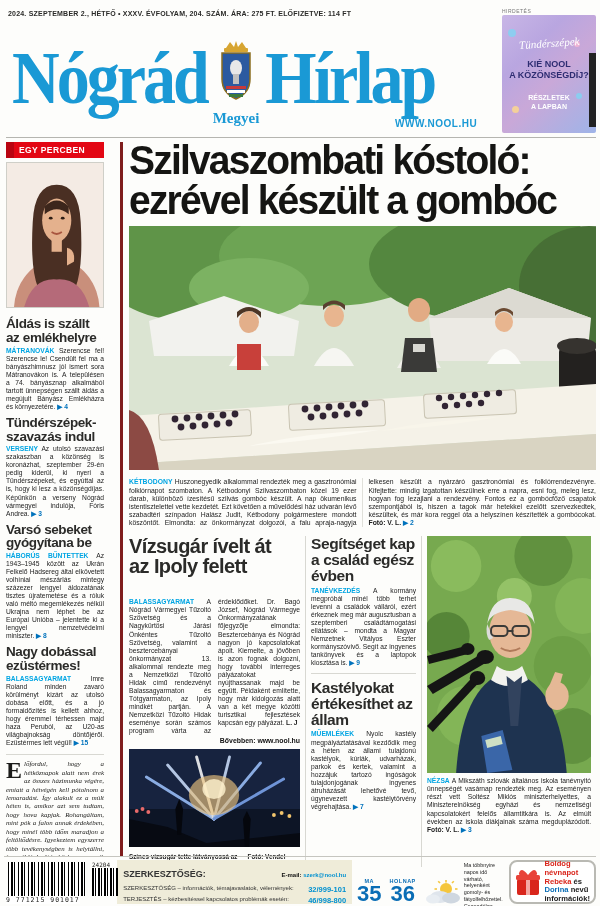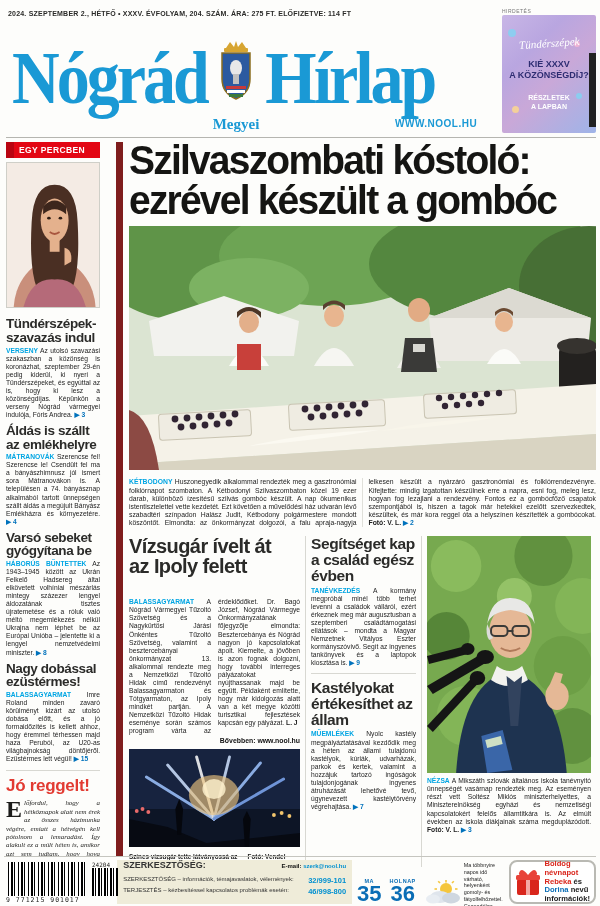--- a/index.html
+++ b/index.html
@@ -5,37 +5,37 @@
   * { margin:0; padding:0; box-sizing:border-box; }
   html,body { background:#888; }
   body { font-family:"Liberation Sans", sans-serif; }
   .page { position:relative; width:600px; height:906px; background:#fdfdfb; margin:0 auto; overflow:hidden; color:#1d1d1b; }
 
   
   .issue-line { position:absolute; top:10px; left:8px; width:480px; font-size:7px; font-weight:bold; letter-spacing:.2px; color:#2a2a28; }
   .masthead { position:absolute; top:22px; left:12px; width:494px; height:110px; display:flex; align-items:flex-start; }
   .mast-word { font-family:"Liberation Serif", serif; font-weight:bold; color:#1a99d5; font-size:66px; line-height:100px; letter-spacing:-3px; transform:scaleY(1.12); transform-origin:top; }
   .crest-wrap { display:flex; flex-direction:column; align-items:center; margin:18px 6px 0 6px; }
-  .crest-sub { font-family:"Liberation Serif", serif; color:#1a99d5; font-size:15px; font-weight:bold; margin-top:14px; }
+  .crest-sub { font-family:"Liberation Serif", serif; color:#1a99d5; font-size:15px; font-weight:bold; margin-top:8px; }
   .website { position:absolute; top:118px; left:395px; font-size:10px; font-weight:bold; color:#1a99d5; letter-spacing:.5px; }
 
   
   .ad { position:absolute; top:8px; right:4px; width:94px; height:126px; }
   .ad-label { font-size:5px; color:#777; letter-spacing:.5px; margin-bottom:1px; }
   .ad-box { position:relative; width:100%; height:118px; background:linear-gradient(135deg,#c8b6e6 0%,#b9a6e0 30%,#c9a8d8 55%,#9fb4e8 100%); border-radius:2px; overflow:hidden; display:flex; flex-direction:column; align-items:center; justify-content:center; text-align:center; }
   .ad-box::after { content:""; position:absolute; right:0; top:38px; bottom:6px; width:7px; background:#222; }
   .ad-brand { font-family:"Liberation Serif", serif; font-style:italic; color:#fff; font-size:11px; margin-bottom:10px; transform:rotate(-4deg); }
   .ad-line-strong { color:#2e2d72; font-weight:bold; font-size:9px; line-height:1.25; }
   .ad-line-small { color:#fff; font-weight:bold; font-size:7px; line-height:1.3; margin-top:12px; }
   .ad-dot { position:absolute; border-radius:50%; opacity:.8; }
 
   .rule-top { position:absolute; top:137px; left:6px; right:4px; border-top:1px solid #b5b5b0; }
 
   
-  .left-col { position:absolute; top:142px; left:6px; width:117px; height:714px; overflow:hidden; border-right:7px solid #7f1d1d; padding-right:16px; }
+  .left-col { position:absolute; top:142px; left:6px; width:117px; height:714px; overflow:hidden; border-right:3px solid #7f1d1d; padding-right:16px; }
   .section-bar { position:relative; background:#e30613; color:#fff; font-size:8.5px; font-weight:bold; letter-spacing:.4px; padding:3px 0 3px 13px; }
   .section-bar::before { content:""; position:absolute; left:0; top:0; bottom:0; width:8px; background:#b90511; }
   .mini-photo { width:100%; height:146px; border:1px solid #cfcfc8; margin-top:4px; background:#f6ece6; }
   .story { margin-top:5px; }
   .story h3 { font-size:13.5px; line-height:1.02; letter-spacing:-.4px; color:#2b2b29; font-weight:bold; margin-bottom:2px; }
   .body-txt { font-size:6.7px; line-height:1.2; text-align:justify; color:#222; }
   .kicker { color:#00a5e3; font-weight:bold; }
   .pageref { color:#0072bc; font-weight:bold; white-space:nowrap; }
   .gm { margin-top:7px; border-top:1px solid #d8d8d2; padding-top:5px; }
   .gm h3 { color:#e23b32; font-size:17px; font-weight:bold; letter-spacing:-.3px; margin-bottom:3px; }
@@ -64,21 +64,21 @@
 
   
   .bottom { position:absolute; left:4px; right:4px; bottom:2px; height:48px; display:flex; align-items:stretch; gap:5px; border-top:1px solid #c5c5bf; padding-top:3px; }
   .barcode-wrap { position:relative; width:116px;text-align:right; }
   .barcode-main { position:absolute; left:4px; top:2px; width:78px; height:34px;
      background:repeating-linear-gradient(90deg,#000 0 1px,#fff 1px 3px,#000 3px 5px,#fff 5px 6px,#000 6px 7px,#fff 7px 10px); }
   .barcode-addon { position:absolute; left:88px; top:8px; width:26px; height:28px;
      background:repeating-linear-gradient(90deg,#000 0 2px,#fff 2px 3px,#000 3px 4px,#fff 4px 6px); }
   .barcode-num { position:absolute; left:2px; top:36px; font-family:"DejaVu Sans Mono", monospace; font-size:6.5px; letter-spacing:1px; background:#fff; }
   .barcode-addon-num { position:absolute; left:88px; top:1px; font-family:"DejaVu Sans Mono", monospace; font-size:6px; }
-  .editor-box { width:251px; background:#efecd9; padding:0 6px; font-size:6px; }
+  .editor-box { width:251px; background:#efecd9; padding:9px 6px; font-size:6px; }
   .editor-head { display:flex; justify-content:space-between; align-items:baseline; margin-bottom:5px; }
   .editor-title { font-size:9px; font-weight:bold; color:#333; }
   .editor-mail b { color:#111; } .editor-mail span { color:#0090d0; font-weight:bold; }
   .editor-row { display:flex; justify-content:space-between; line-height:1.5; }
   .editor-row .lbl { color:#333; } .editor-row .val { color:#0090d0; font-weight:bold; font-size:7.5px; }
   .weather { width:158px; display:flex; }
   .temp-line { display:flex; align-items:flex-end; gap:8px; }
   .temp-grp { text-align:center; }
   .temp-lbl { font-size:5.5px; font-weight:bold; color:#0a6db5; letter-spacing:.5px; }
   .temp-val { font-size:22px; font-weight:900; color:#0a6db5; line-height:.9; }
@@ -114,21 +114,21 @@
   <div class="website">WWW.NOOL.HU</div>
 
   <div class="ad">
     <div class="ad-label">HIRDETÉS</div>
     <div class="ad-box">
       <span class="ad-dot" style="width:8px;height:8px;background:#7fd4f2;left:6px;top:14px;"></span>
       <span class="ad-dot" style="width:6px;height:6px;background:#f7b6d2;right:16px;top:26px;"></span>
       <span class="ad-dot" style="width:7px;height:7px;background:#ffd98a;left:10px;bottom:20px;"></span>
       <span class="ad-dot" style="width:6px;height:6px;background:#7fd4f2;right:14px;bottom:34px;"></span>
       <div class="ad-brand">Tündérszépek</div>
-      <div class="ad-line-strong">KIÉ XXXV</div>
+      <div class="ad-line-strong">KIÉ NOOL</div>
       <div class="ad-line-strong">A KÖZÖNSÉGDÍJ?</div>
       <div class="ad-line-small">RÉSZLETEK</div>
       <div class="ad-line-small" style="margin-top:0;">A LAPBAN</div>
     </div>
   </div>
 
   <div class="rule-top"></div>
 
   <div class="left-col">
     <div class="section-bar">EGY PERCBEN</div>
@@ -142,50 +142,49 @@
       <ellipse cx="51" cy="56" rx="2.2" ry="1.4" fill="#2e1d14"></ellipse>
       <ellipse cx="65" cy="56" rx="2.2" ry="1.4" fill="#2e1d14"></ellipse>
       <path d="M52 70 q6 4 12 0" stroke="#a8563f" stroke-width="2" fill="none"></path>
       <rect x="52" y="78" width="12" height="12" fill="#e4b18d"></rect>
       <path d="M20 146 q10 -30 38 -28 q28 -2 38 28 Z" fill="#b56a79"></path>
       <path d="M70 86 q10 2 8 14 l-8 4 Z" fill="#e4b18d"></path>
     </svg>
 
     
     <div class="story">
+      <h3>Áldás is szállt az emlékhelyre</h3>
+      <p class="body-txt"><span class="kicker">MÁTRANOVÁK</span>
+        <span>Szerencse fel! Szerencse le! Csendült fel ma a bányászhimnusz jól ismert sora Mátranovákon is. A településen a 74. bányásznap alkalmából tartott ünnepségen szállt áldás a megújult Bányász Emlékházra és környezetére.</span>
+        <span class="pageref">▶ 4</span></p>
+    </div>
+    
+    <div class="story">
       <h3>Tündérszépek-szavazás indul</h3>
       <p class="body-txt"><span class="kicker">VERSENY</span>
         <span>Az utolsó szavazási szakaszban a közönség is koronázhat, szeptember 29-én pedig kiderül, ki nyeri a Tündérszépeket, és egyúttal az is, hogy ki lesz a közönségdíjas. Képünkön a verseny Nógrád vármegyei indulója, Fóris Andrea.</span>
         <span class="pageref">▶ 3</span></p>
-    </div>
-    
-    <div class="story">
-      <h3>Áldás is szállt az emlékhelyre</h3>
-      <p class="body-txt"><span class="kicker">MÁTRANOVÁK</span>
-        <span>Szerencse fel! Szerencse le! Csendült fel ma a bányászhimnusz jól ismert sora Mátranovákon is. A településen a 74. bányásznap alkalmából tartott ünnepségen szállt áldás a megújult Bányász Emlékházra és környezetére.</span>
-        <span class="pageref">▶ 4</span></p>
     </div>
     
     <div class="story">
       <h3>Varsó sebeket gyógyítana be</h3>
       <p class="body-txt"><span class="kicker">HÁBORÚS BŰNTETTEK</span>
         <span>Az 1943–1945 között az Ukrán Felkelő Hadsereg által elkövetett volhíniai mészárlás mintegy százezer lengyel áldozatának tisztes újratemetése és a róluk való méltó megemlékezés nélkül Ukrajna nem léphet be az Európai Unióba – jelentette ki a lengyel nemzetvédelmi miniszter.</span>
         <span class="pageref">▶ 8</span></p>
     </div>
     
     <div class="story">
       <h3>Nagy dobással ezüstérmes!</h3>
       <p class="body-txt"><span class="kicker">BALASSAGYARMAT</span>
         <span>Imre Roland minden zavaró körülményt kizárt az utolsó dobása előtt, és a jó formaidőzítés is kellett ahhoz, hogy éremmel térhessen majd haza Peruból, az U20-as világbajnokság döntőjéről. Ezüstérmes lett végül!</span>
         <span class="pageref">▶ 15</span></p>
     </div>
 
     
     <div class="gm">
-      <h3>Jó reggelt!</h3>
       <p class="gm-text"><span class="dropcap">E</span><span>lőfordul, hogy a hétköznapok alatt nem érek az összes házimunka végére, emiatt a hétvégén kell pótolnom a lemaradást. Így alakult ez a múlt héten is, amikor azt sem tudtam, hogy hova kapjak. Rohangáltam, mint pók a falon annak érdekében, hogy minél több időm maradjon a feltöltődésre. Igyekeztem egyszerre több tevékenységben is helytállni, így például sütés közben az egyik kezemmel az ételt kevergettem a lábasban, a másikkal a konyhapultot töröltem át. Végül a hatékonyságnövelő erőfeszítéseknek hála egy fél nap alatt letudtam a „kötelező köröket”, így büszkén – és kissé fáradtan – vetettem bele magam a pihenésbe azzal a meggyőződéssel, hogy két kéz egy nőnek nagyon kevés…</span>
         </p>
     </div>
   </div>
 
   <div class="main">
     <div class="lead-hl">
       <div>Szilvaszombati kóstoló:</div>
       <div>ezrével készült a gombóc</div>
     </div>

